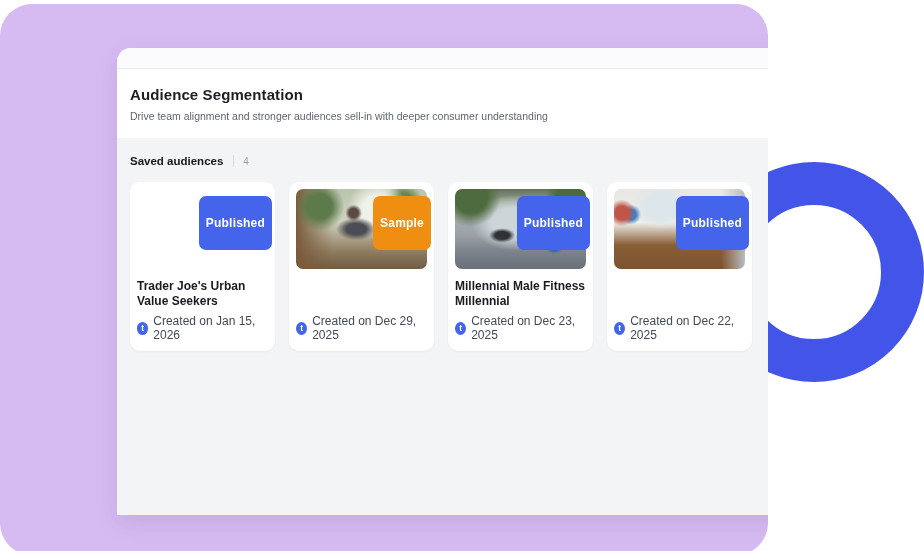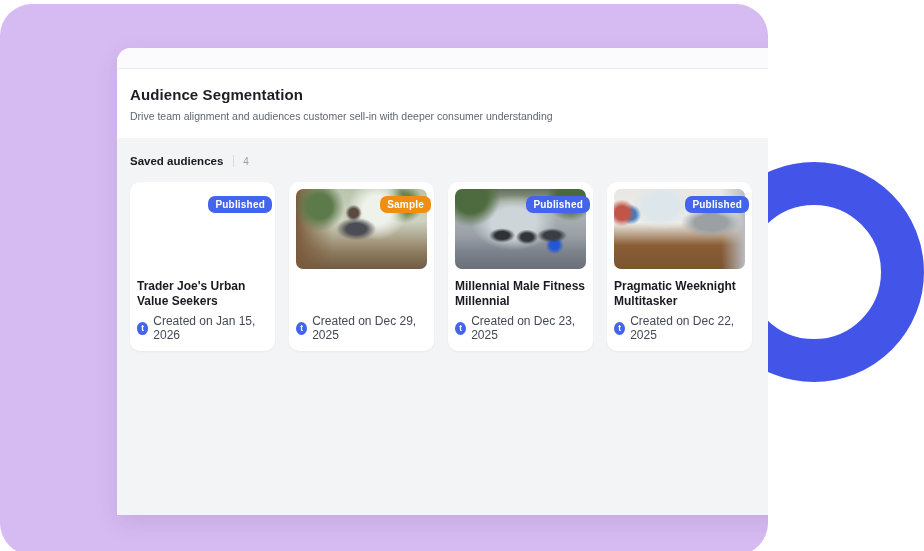--- a/index.html
+++ b/index.html
@@ -84,23 +84,23 @@
   }
   .figure { position: relative; height: 80px; flex: 0 0 80px; }
   .photo {
     position: absolute; inset: 0;
     border-radius: 7px;
     overflow: hidden;
   }
   .badge {
     position: absolute;
     top: 7px; right: -4px;
-    padding: 3px 7px;
+    padding: 20px 7px;
     border-radius: 7px;
-    font-size: 10px; font-weight: 700; color: #ffffff;
+    font-size: 12px; font-weight: 700; color: #ffffff;
     letter-spacing: 0.2px;
     z-index: 2;
   }
   .card-title {
     margin-top: 10px;
     font-size: 12px; font-weight: 700;
     line-height: 15px;
     color: #1a1a22;
   }
   .card-footer {
@@ -169,21 +169,21 @@
 
   <div class="donut"></div>
 
   <div class="canvas">
     <div class="window">
 
       <div class="topbar"></div>
 
       <div class="page-header">
         <div class="page-title">Audience Segmentation</div>
-        <div class="page-subtitle">Drive team alignment and audiences customer sell-in with deeper consumer understanding</div>
+        <div class="page-subtitle">Drive team alignment and stronger audiences sell-in with deeper consumer understanding</div>
       </div>
 
       <div class="body-area">
 
         <div class="saved-row">
           <span class="saved-label">Saved audiences</span>
           <span class="saved-sep"></span>
           <span class="saved-count">4</span>
         </div>
 
@@ -222,21 +222,20 @@
               <span class="avatar">t</span>
               <span class="created-text">Created on Dec 23, 2025</span>
             </div>
           </div>
 
           <div class="card">
             <div class="figure">
               <div class="photo img-3"></div>
               <span class="badge" style="background: rgb(67, 100, 235);">Published</span>
             </div>
-            <div class="card-title">Pragmatic Weeknight Multitasker</div>
             <div class="card-footer">
               <span class="avatar">t</span>
               <span class="created-text">Created on Dec 22, 2025</span>
             </div>
           </div>
 
         </div>
       </div>
 
     </div>

